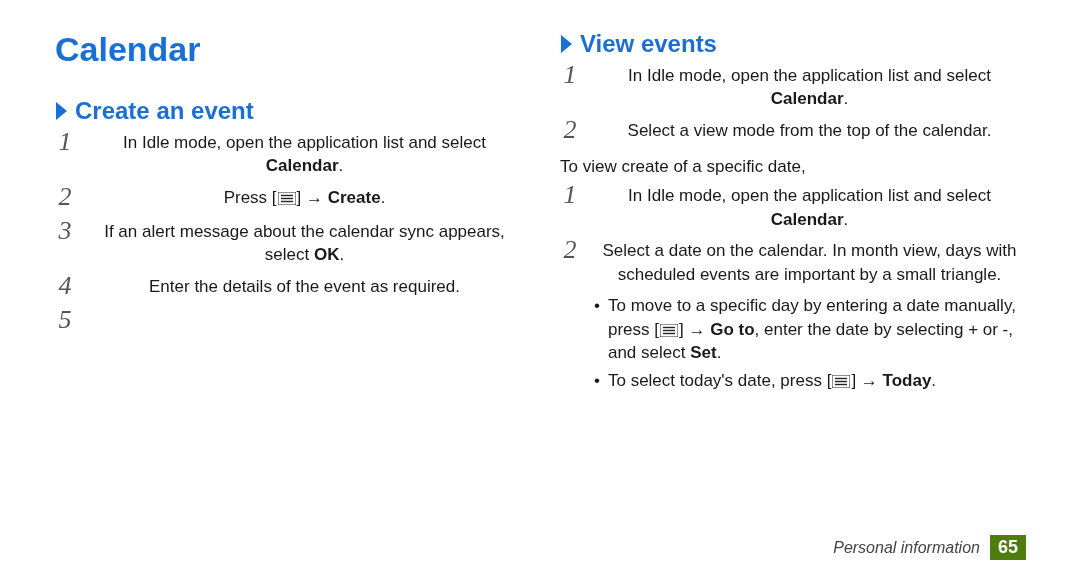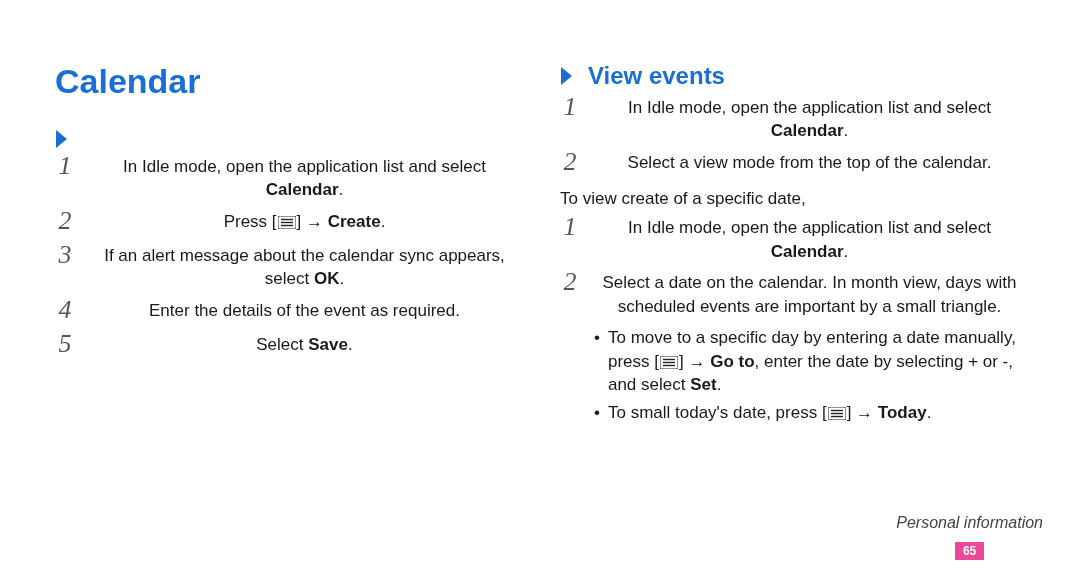--- a/index.html
+++ b/index.html
@@ -19,36 +19,35 @@
     box-sizing: border-box;
   }
   .columns {
     display: flex;
     padding: 30px 55px 0 55px;
     gap: 40px;
   }
   .col {
     flex: 1 1 0;
     min-width: 0;
-    margin-top: 32px;
   }
   .h1 {
     color: #1a6fd6;
     font-weight: 700;
     font-size: 34px;
     margin: 0 0 6px 0;
   }
   .h2 {
     color: #1a6fd6;
     font-weight: 700;
     font-size: 24px;
     margin: 28px 0 4px 0;
     display: flex;
     align-items: center;
-    gap: 14px;
+    gap: 6px;
   }
   .h2 .chev {
     display: inline-block;
     line-height: 1;
   }
   .h2 .chev svg {
     display: block;
   }
   .p {
     font-size: 17px;
@@ -97,54 +96,54 @@
     gap: 8px;
     font-size: 17px;
     line-height: 1.38;
     margin: 4px 0;
   }
   .bullet .dot {
     flex: 0 0 auto;
   }
   .footer {
     position: absolute;
-    right: 37px;
+    right: 54px;
     bottom: 26px;
     display: flex;
     align-items: center;
     gap: 10px;
     font-style: italic;
     font-size: 16px;
     color: #444;
-    flex-direction: column;
   }
   .pg {
-    background: #ec4899;
+    background: #4d7c0f;
     color: #fff;
     font-style: normal;
-    font-size: 12px;
+    font-size: 18px;
     padding: 2px 8px;
     font-weight: 600;
   }
 </style>
 </head>
 <body>
 
 <div class="page">
   <div class="columns">
 
     <div class="col">
       <div class="h1">Calendar</div>
 
       <div class="h2">
         <span class="chev">
           <svg width="14" height="20" viewBox="0 0 14 20">
               <path d="M1 1 L12 10 L1 19 Z" fill="#1a6fd6"></path>
             </svg>
         </span>
+        <span>Create an event</span>
       </div>
 
       <div class="steps">
         <div class="step">
           <div class="num">1</div>
           <div class="txt">
             <span>In Idle mode, open the application list and select </span><span class="bold">Calendar</span><span>.</span>
           </div>
         </div>
         <div class="step">
@@ -165,23 +164,20 @@
           </div>
         </div>
         <div class="step">
           <div class="num">4</div>
           <div class="txt">
             <span>Enter the details of the event as required.</span>
           </div>
         </div>
         <div class="step">
           <div class="num">5</div>
-          <div class="txt">
-            <span>Select </span><span class="bold">Save</span><span>.</span>
-          </div>
         </div>
       </div>
     </div>
 
     <div class="col">
       <div class="h2" style="margin-top:0">
         <span class="chev">
           <svg width="14" height="20" viewBox="0 0 14 20">
               <path d="M1 1 L12 10 L1 19 Z" fill="#1a6fd6"></path>
             </svg>
@@ -230,21 +226,21 @@
                   <rect x="0" y="0" width="18" height="13" fill="none" stroke="#222" stroke-width="1"></rect>
                   <line x1="3" y1="3.5" x2="15" y2="3.5" stroke="#222" stroke-width="1.4"></line>
                   <line x1="3" y1="6.5" x2="15" y2="6.5" stroke="#222" stroke-width="1.4"></line>
                   <line x1="3" y1="9.5" x2="15" y2="9.5" stroke="#222" stroke-width="1.4"></line>
                 </svg></span><span>] → </span><span class="bold">Go to</span><span>, enter the date by selecting + or -, and select </span><span class="bold">Set</span><span>.</span>
           </span>
         </div>
         <div class="bullet">
           <span class="dot">•</span>
           <span>
-            <span>To small today's date, press [</span><span class="menu-icon"><svg width="18" height="13" viewBox="0 0 18 13">
+            <span>To select today's date, press [</span><span class="menu-icon"><svg width="18" height="13" viewBox="0 0 18 13">
                   <rect x="0" y="0" width="18" height="13" fill="none" stroke="#222" stroke-width="1"></rect>
                   <line x1="3" y1="3.5" x2="15" y2="3.5" stroke="#222" stroke-width="1.4"></line>
                   <line x1="3" y1="6.5" x2="15" y2="6.5" stroke="#222" stroke-width="1.4"></line>
                   <line x1="3" y1="9.5" x2="15" y2="9.5" stroke="#222" stroke-width="1.4"></line>
                 </svg></span><span>] → </span><span class="bold">Today</span><span>.</span>
           </span>
         </div>
       </div>
 
     </div>

